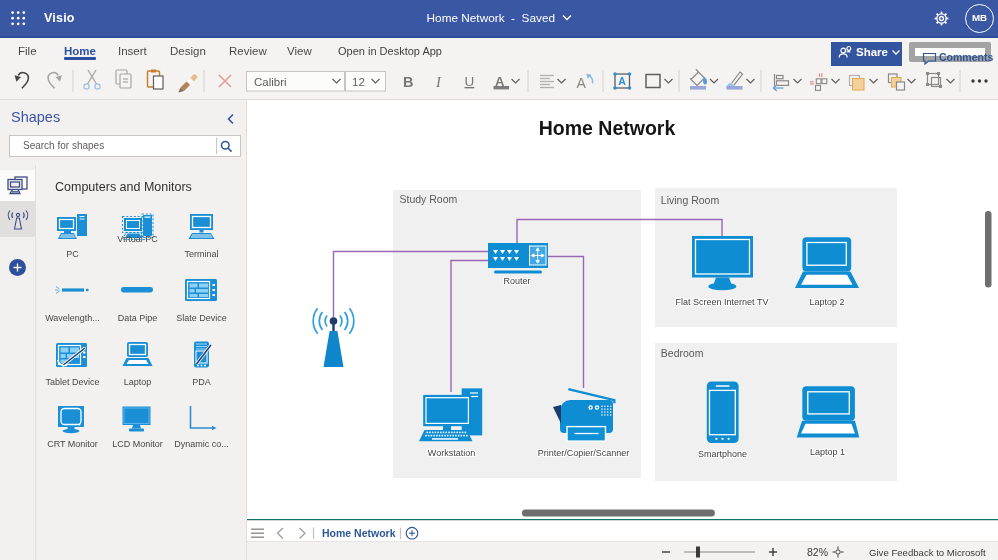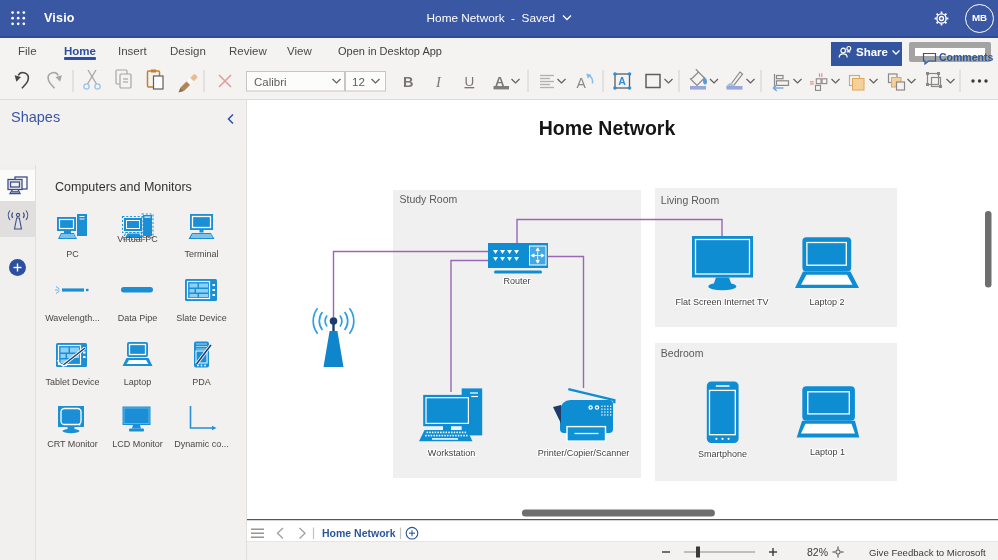--- a/index.html
+++ b/index.html
@@ -259,20 +259,28 @@
   </div>
 
   <div id="main">
 
     <div class="abs" style="left:0;top:100px;width:247px;height:460px;background:#f2f1f0;border-right:1px solid #e1dfdd;">
       <div class="abs" style="left:11px;top:9px;font-size:14.5px;color:#3a55a5;">Shapes</div>
       <svg class="abs" style="left:226px;top:13px" width="9" height="12" viewBox="0 0 9 12">
           <path d="M7 1.5 L2.5 6 L7 10.5" stroke="#2b4fa2" stroke-width="1.5" fill="none"></path>
         </svg>
 
+      <div class="abs" style="left:9px;top:35px;width:232px;height:22px;background:#fff;border:1px solid #c8c6c4;">
+        <div class="abs" style="left:13px;top:0;height:20px;line-height:20px;font-size:10px;color:#605e5c;">Search for shapes</div>
+        <div class="abs" style="left:206px;top:2px;width:1px;height:16px;background:#c8c6c4;"></div>
+        <svg class="abs" style="left:209px;top:3px" width="15" height="15" viewBox="0 0 15 15">
+          <circle cx="6.3" cy="6.3" r="3.8" stroke="#2b579a" stroke-width="1.5" fill="none"></circle>
+          <line x1="9.2" y1="9.2" x2="12.6" y2="12.6" stroke="#2b579a" stroke-width="1.5"></line>
+        </svg>
+      </div>
 
       <div class="abs" style="left:0;top:65px;width:36px;height:395px;background:#f1f0ef;border-right:1px solid #e1dfdd;">
         <div class="abs" style="left:0;top:5px;width:35px;height:31px;background:#fbfbfa;"></div>
         <div class="abs" style="left:0;top:36px;width:35px;height:36px;background:#e0dfde;"></div>
         <svg class="abs" style="left:7px;top:11px" width="22" height="20" viewBox="0 0 22 20">
           <g stroke="#3f4e87" stroke-width="1.3" fill="none">
             <rect x="8" y="1" width="12" height="12"></rect>
             <rect x="1" y="3.5" width="14" height="10" fill="#f1f0ef"></rect>
             <rect x="3.5" y="6" width="9" height="5"></rect>
             <path d="M5.5 13.5 L3 17.5 H13 L11 13.5"></path>

